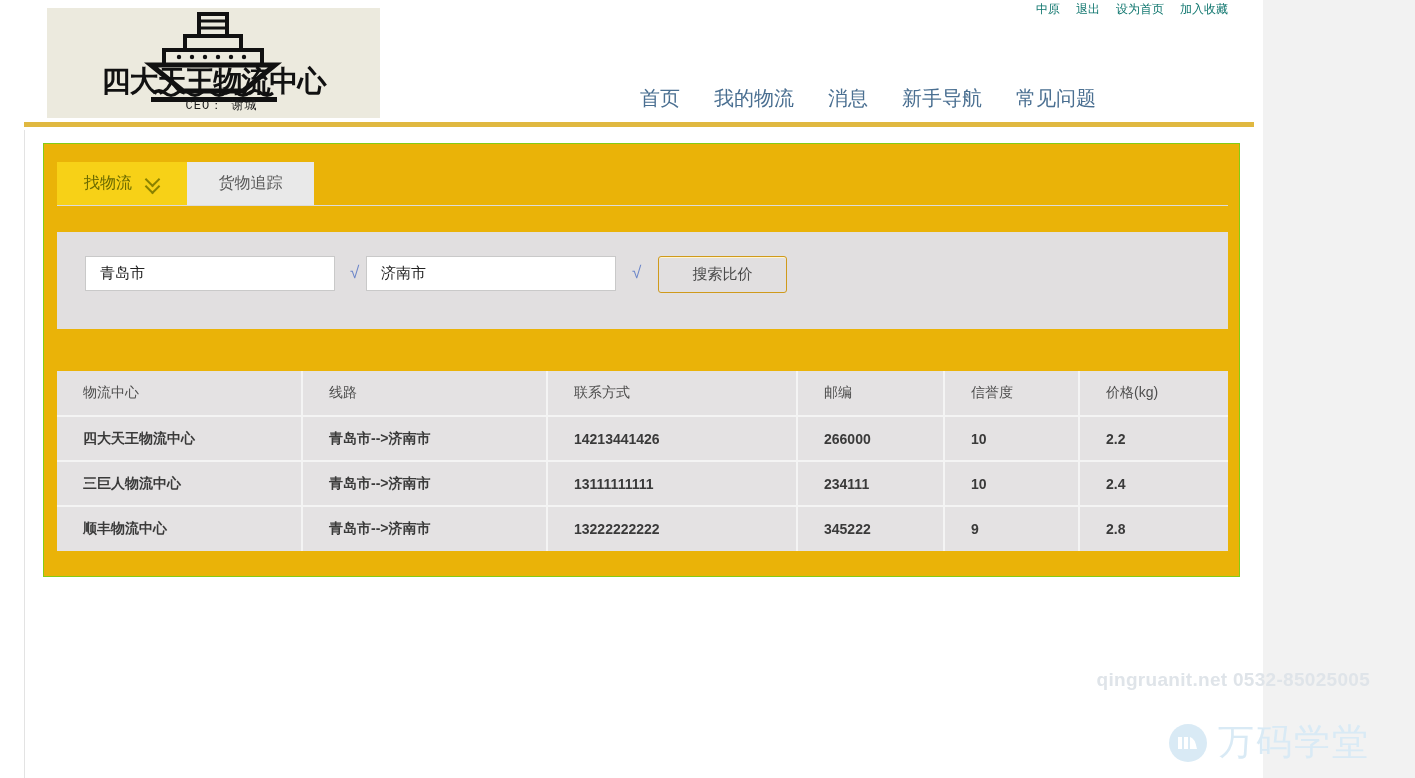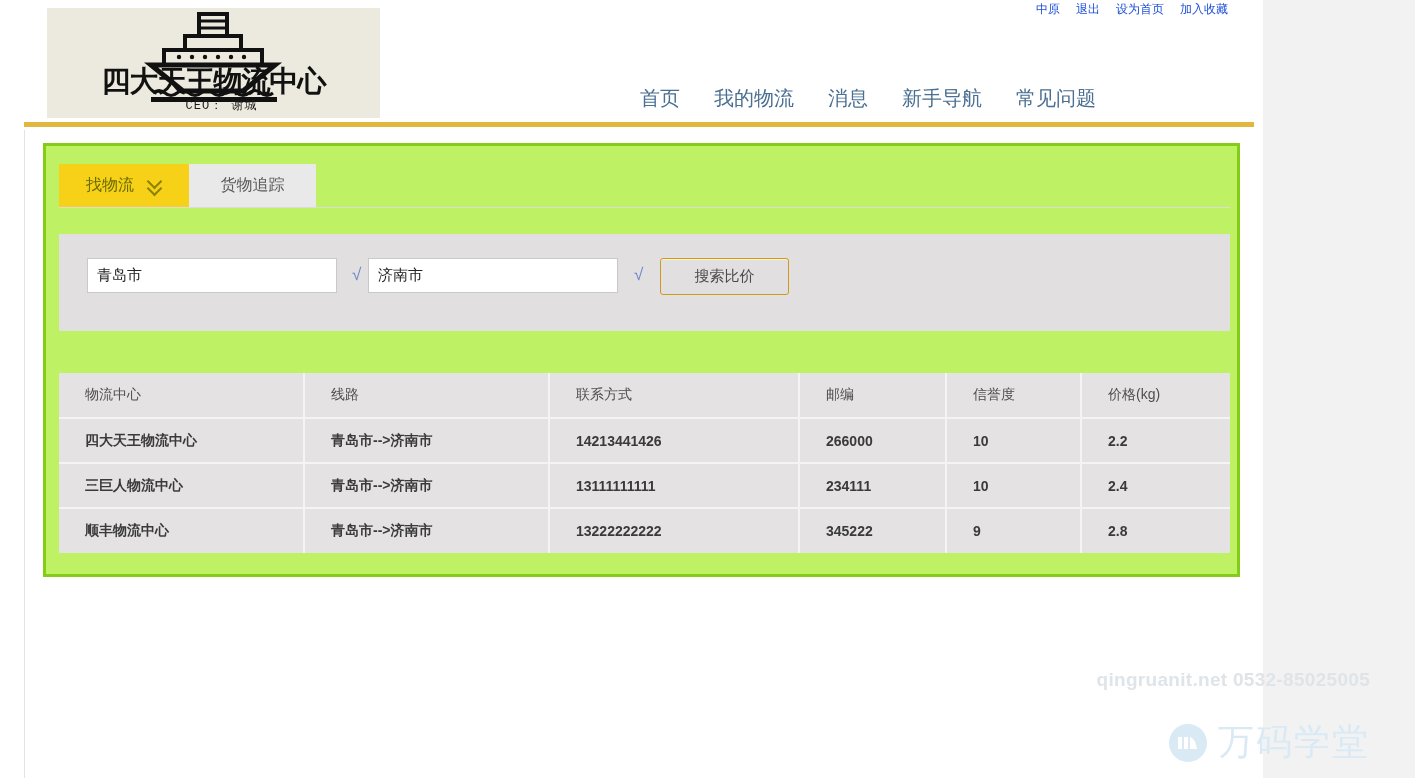--- a/index.html
+++ b/index.html
@@ -41,21 +41,21 @@
     right: 35px;
     top: 0px;
     height: 18px;
     display: flex;
     align-items: center;
     gap: 16px;
     z-index: 8;
   }
   #topbar .tlink {
     font-size: 12px;
-    color: #1d4ed8;
+    color: #0f766e;
     line-height: 18px;
     white-space: nowrap;
     text-decoration: none;
     cursor: pointer;
   }
 
   
   #logo-box {
     position: absolute;
     left: 47px;
@@ -96,22 +96,22 @@
     background: #e0b840;
   }
 
   
   #card {
     position: absolute;
     left: 43px;
     top: 143px;
     width: 1197px;
     height: 434px;
-    background: #bef264;
-    border: 3px solid #84cc16;
+    background: #eab308;
+    border: 1px solid #84cc16;
     box-sizing: border-box;
   }
 
   
   #tabs {
     position: absolute;
     left: 13px;
     top: 18px;
     display: flex;
     align-items: flex-end;
@@ -177,21 +177,21 @@
   .txtin {
     position: absolute;
     top: 24px;
     height: 35px;
     background: #ffffff;
     border: 1px solid #c9c9c9;
     box-sizing: border-box;
     font-family: "Liberation Sans", "DejaVu Sans", sans-serif;
     font-size: 15px;
     color: #222;
-    padding: 0 9px;
+    padding: 0 14px;
     outline: none;
   }
   #origin-input { left: 28px; width: 250px; }
   #dest-input   { left: 309px; width: 250px; }
   .tick {
     position: absolute;
     top: 30px;
     font-size: 17px;
     color: #6c86c9;
     line-height: 22px;

